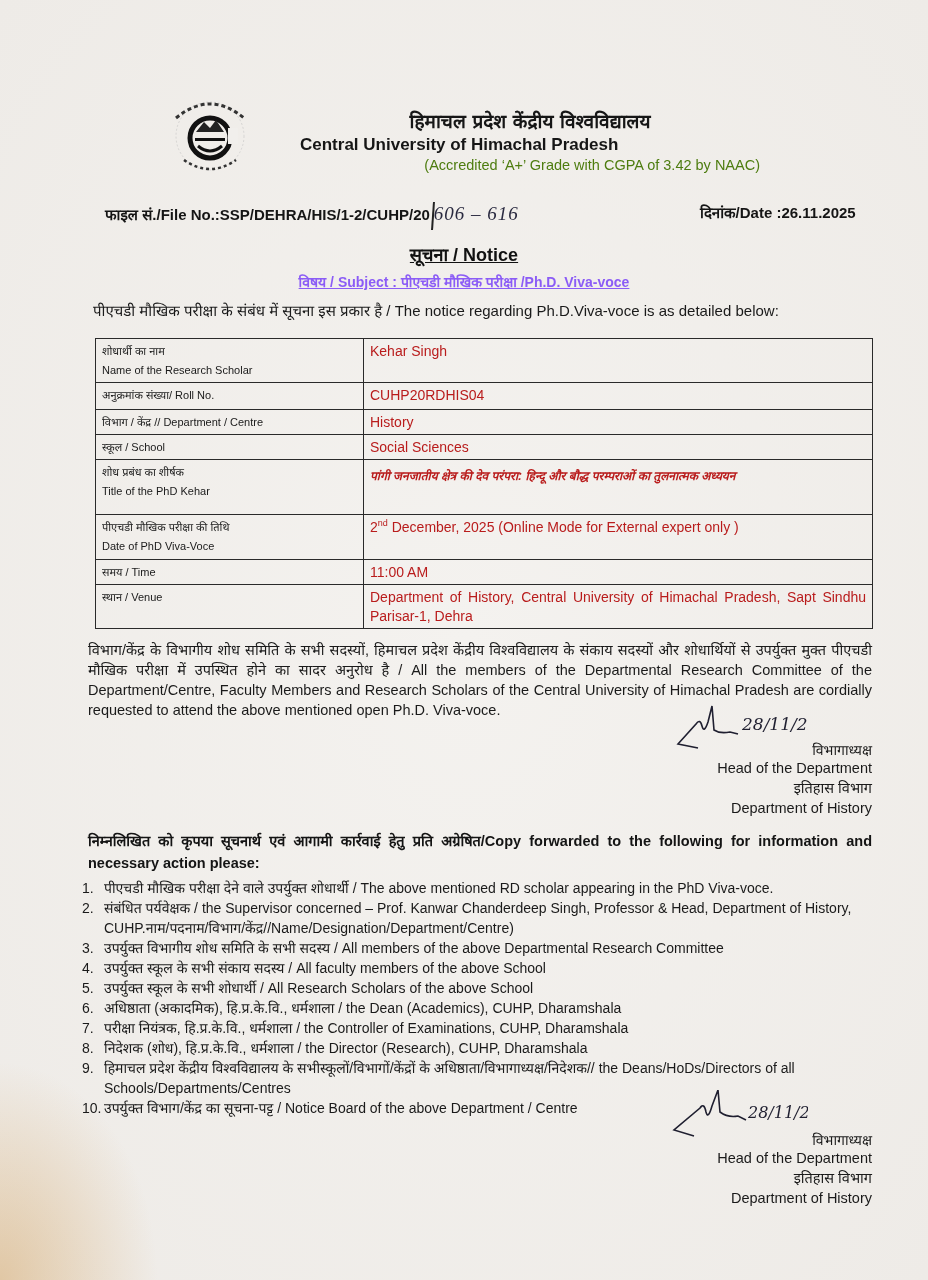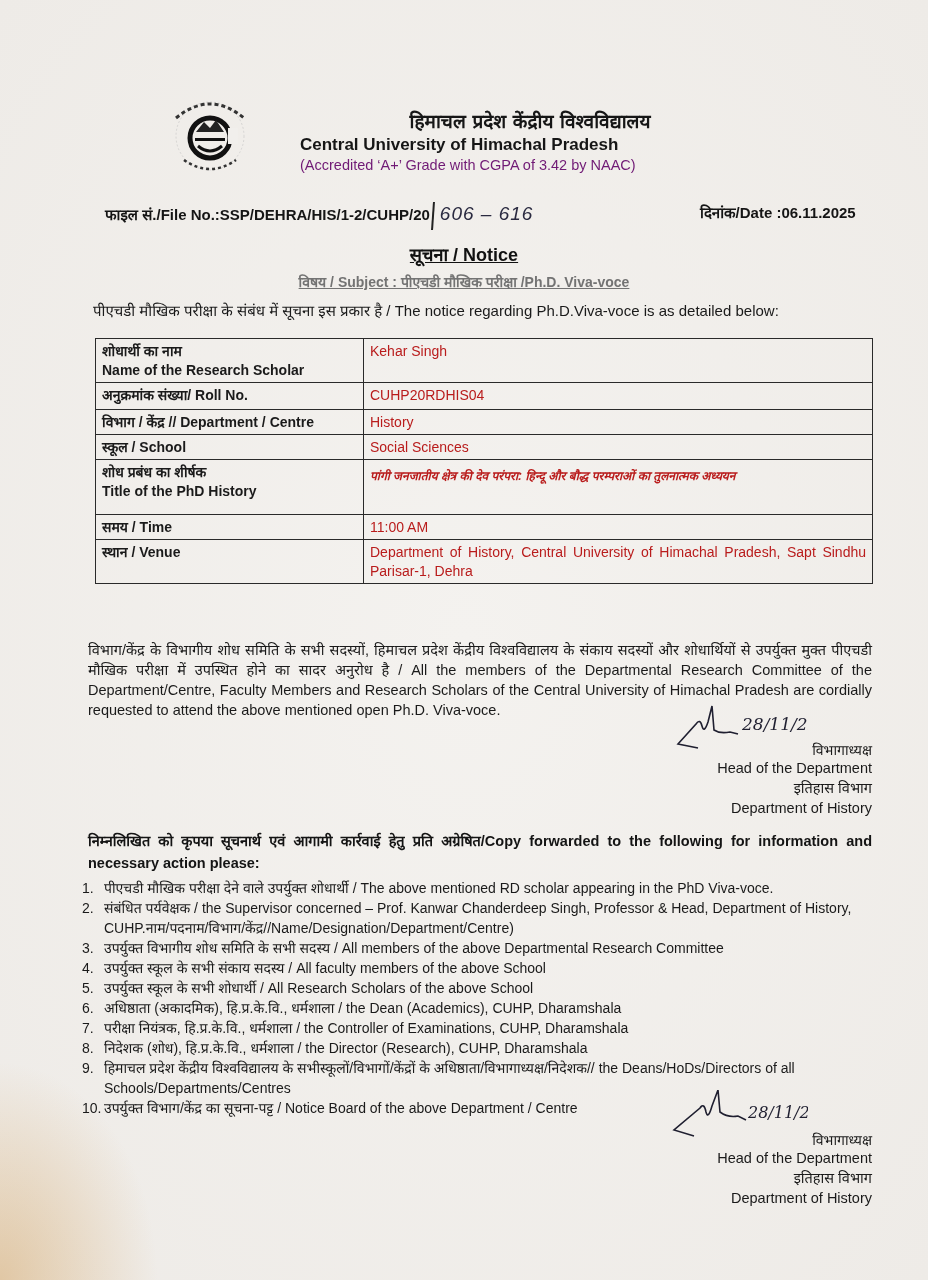--- a/index.html
+++ b/index.html
@@ -22,62 +22,62 @@
     .univ-hi {
       left: 300px; top: 108px; width: 460px; text-align: center;
       font-size: 19px; font-weight: bold; color: #161616;
       font-family: "DejaVu Sans", sans-serif;
     }
     .univ-en {
       left: 300px; top: 135px; width: 460px; text-align: left;
       font-size: 17px; font-weight: bold; color: #161616;
     }
     .univ-acc {
-      left: 300px; top: 157px; width: 460px; text-align: left;
-      font-size: 14.5px; color: #701a75;
+      left: 300px; top: 157px; width: 460px; text-align: right;
+      font-size: 14.5px; color: #4d7c0f;
     }
 
     .fileno {
       left: 105px; top: 202px; font-size: 15px; font-weight: bold; color: #151515;
       white-space: nowrap;
     }
     .handwritten {
-      font-family: Liberation Sans, sans-serif; font-weight: normal; font-style: italic;
-      font-size: 19px; color: #2a2a40; margin-left: 6px; letter-spacing: 1px;
+      font-family: Liberation Serif, serif; font-weight: normal; font-style: italic;
+      font-size: 19px; color: #2a2a40; letter-spacing: 1px;
     }
     .bar { display: inline-block; width: 2px; height: 28px; background: #222; vertical-align: middle; margin-left: 2px; transform: rotate(4deg); }
     .date {
       left: 700px; top: 202px; font-size: 15px; font-weight: bold; color: #151515; white-space: nowrap;
     }
 
     .notice-title {
       left: 0; width: 928px; top: 242px; text-align: center;
       font-size: 18px; font-weight: bold; text-decoration: underline; color: #111;
     }
     .subject {
       left: 0; width: 928px; top: 272px; text-align: center;
-      font-size: 14px; font-weight: bold; text-decoration: underline; color: #737373;
+      font-size: 14px; font-weight: bold; text-decoration: underline; color: #8b5cf6;
     }
     .intro {
       left: 93px; top: 300px; font-size: 15px; color: #1a1a1a; white-space: nowrap;
     }
 
     
     .tbl {
       left: 95px; top: 338px; width: 778px;
       border-collapse: collapse;
     }
     .tbl td {
       border: 1.5px solid #2a2a2a;
       vertical-align: top;
       padding: 3px 6px 2px 6px;
       font-size: 14px;
       line-height: 19px;
     }
-    .tbl td.k { width: 268px; font-weight: bold; font-size: 14px; }
+    .tbl td.k { width: 268px; font-weight: normal; font-size: 11px; }
     .tbl td.v { color: #b91c1c; }
     .tbl .thesis { font-style: italic; font-weight: bold; font-size: 12px; line-height: 26px; text-align: justify; text-align-last: left; }
     sup { font-size: 9px; vertical-align: super; line-height: 0; }
 
     .para {
       left: 88px; top: 640px; width: 784px;
       font-size: 14.5px; line-height: 20px; text-align: justify; color: #1a1a1a;
     }
 
     
@@ -119,21 +119,21 @@
     <rect x="62" y="30" width="10" height="16" fill="#f1efec"></rect>
   </svg>
 </div>
 <div class="abs univ-hi">हिमाचल प्रदेश केंद्रीय विश्वविद्यालय</div>
 <div class="abs univ-en">Central University of Himachal Pradesh</div>
 <div class="abs univ-acc">(Accredited ‘A+’ Grade with CGPA of 3.42 by NAAC)</div>
 
 <div class="abs fileno">
   <span>फाइल सं./File No.:SSP/DEHRA/HIS/1-2/CUHP/20</span><span class="bar"></span><span class="handwritten">606 – 616</span>
 </div>
-<div class="abs date">दिनांक/Date :06.11.2025</div>
+<div class="abs date">दिनांक/Date :26.11.2025</div>
 
 <div class="abs notice-title">सूचना / Notice</div>
 <div class="abs subject">विषय / Subject : पीएचडी मौखिक परीक्षा /Ph.D. Viva-voce</div>
 <div class="abs intro">पीएचडी मौखिक परीक्षा के संबंध में सूचना इस प्रकार है / The notice regarding Ph.D.Viva-voce is as detailed below:</div>
 
 <table class="abs tbl">
   <tbody>
       <tr style="height:41px">
     <td class="k">
       <div>शोधार्थी का नाम</div>
@@ -149,25 +149,32 @@
     <td class="k">विभाग / केंद्र // Department / Centre</td>
     <td class="v">History</td>
   </tr>
   <tr style="height:24px">
     <td class="k">स्कूल / School</td>
     <td class="v">Social Sciences</td>
   </tr>
   <tr style="height:55px">
     <td class="k">
       <div>शोध प्रबंध का शीर्षक</div>
-      <div>Title of the PhD History</div>
+      <div>Title of the PhD Kehar</div>
     </td>
     <td class="v">
       <div class="thesis">पांगी जनजातीय क्षेत्र की देव परंपरा: हिन्दू और बौद्ध परम्पराओं का तुलनात्मक अध्ययन</div>
     </td>
+  </tr>
+  <tr style="height:45px">
+    <td class="k">
+      <div>पीएचडी मौखिक परीक्षा की तिथि</div>
+      <div>Date of PhD Viva-Voce</div>
+    </td>
+    <td class="v"><span>2</span><sup>nd</sup><span> December, 2025 (Online Mode for External expert only )</span></td>
   </tr>
   <tr style="height:25px">
     <td class="k">समय / Time</td>
     <td class="v">11:00 AM</td>
   </tr>
   <tr style="height:41px">
     <td class="k">स्थान / Venue</td>
     <td class="v" style="text-align:justify">Department of History, Central University of Himachal Pradesh, Sapt Sindhu Parisar-1, Dehra</td>
   </tr>
 </tbody>

